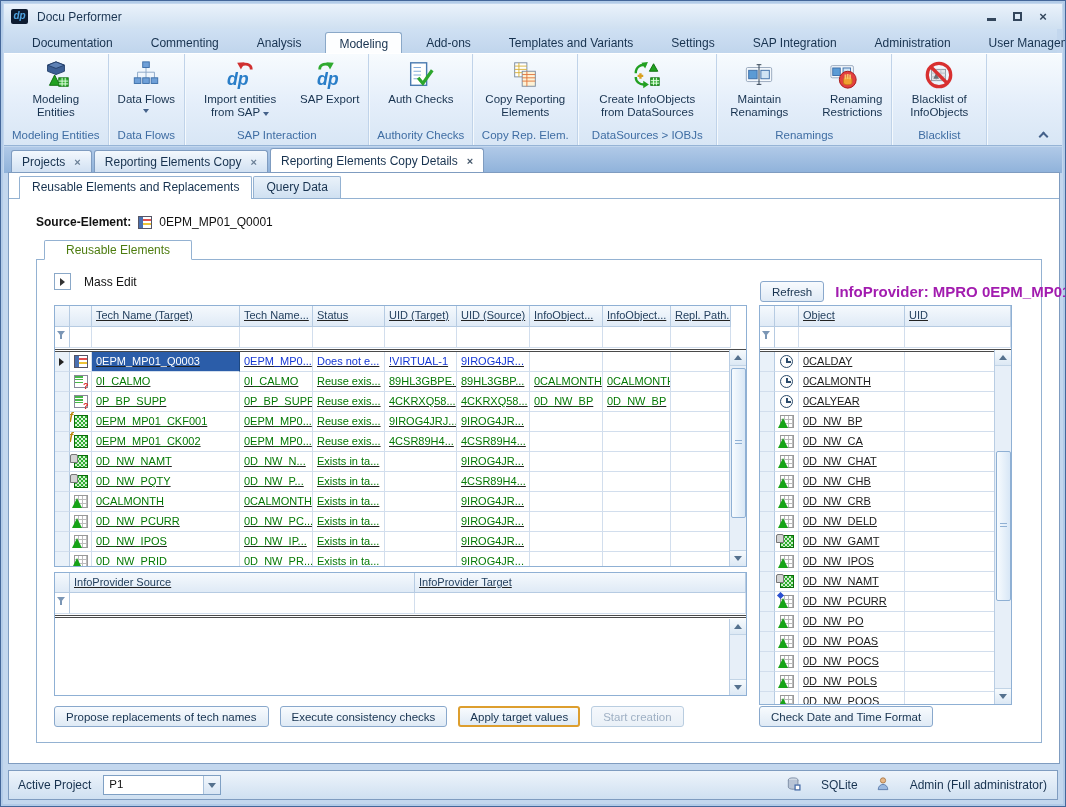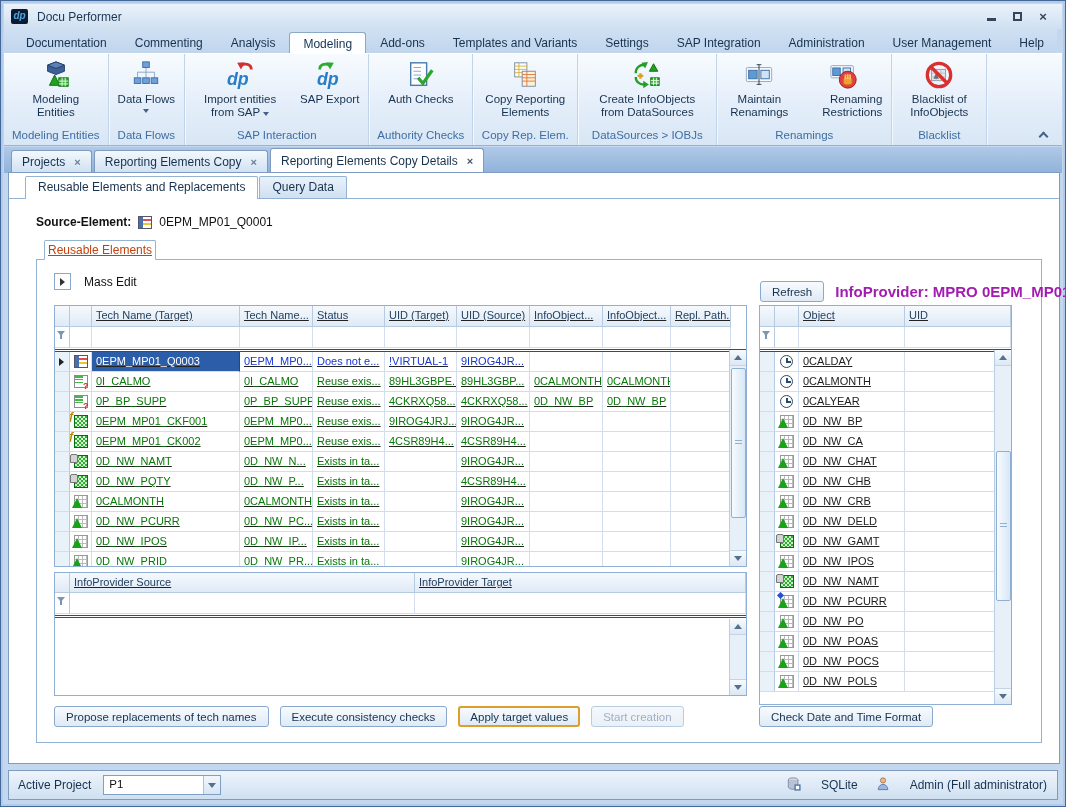--- a/index.html
+++ b/index.html
@@ -13,21 +13,21 @@
   .applogo{width:17px;height:15px;margin:0 9px 0 7px;background:#0d1b30;border-radius:2px;color:#4fa3e0;
     font-style:italic;font-weight:bold;font-size:10px;text-align:center;line-height:14px;}
   .winbtns{margin-left:auto;display:flex;gap:8px;margin-right:10px;}
   .winbtn{width:18px;height:14px;display:flex;align-items:center;justify-content:center;color:#33465c;cursor:pointer;}
   .glyph-min{width:9px;height:3px;background:#33465c;margin-top:6px;}
   .glyph-max{width:9px;height:9px;border:2px solid #33465c;}
   .glyph-close{font-size:13px;font-weight:bold;line-height:10px;}
 
   
   .menubar{position:absolute;left:3px;top:28px;right:8px;height:24px;display:flex;align-items:flex-end;
-    background:linear-gradient(#cfe0f3,#c0d5ec);padding-left:8px;}
+    background:linear-gradient(#cfe0f3,#c0d5ec);padding-left:14px;gap:10px;}
   .mitem{height:22px;line-height:22px;padding:0 13px;font-size:12px;color:#173least;color:#17324f;cursor:pointer;
     border:1px solid transparent;border-bottom:none;border-radius:3px 3px 0 0;white-space:nowrap;}
   .mitem.active{background:#fdfeff;border-color:#8aa8c8;position:relative;top:1px;}
 
   
   .ribbon{position:absolute;left:3px;top:52px;right:3px;height:93px;
     background:linear-gradient(#f7fbfe,#e4eefa 55%,#d8e6f5);border-top:1px solid #fff;border-bottom:1px solid #96b4d6;display:flex;}
   .rgroup{display:flex;flex-direction:column;border-right:1px solid #c0d3e9;box-shadow:1px 0 0 #f4f9fd;padding:3px 4px 0 4px;}
   .rbtns{flex:1;display:flex;align-items:flex-start;justify-content:center;gap:4px;}
   .rbtn{display:flex;flex-direction:column;align-items:center;padding:2px 5px;border-radius:3px;cursor:pointer;text-align:center;}
@@ -46,31 +46,31 @@
   .dtab{height:23px;display:flex;align-items:center;gap:9px;padding:0 10px;font-size:12px;color:#17324f;
     background:linear-gradient(#f3f8fd,#d0e0f2);border:1px solid #7f9cc0;border-bottom:none;border-radius:3px 3px 0 0;
     margin-right:2px;cursor:pointer;white-space:nowrap;}
   .dtab.active{background:#fff;height:25px;font-size:12px;}
   .tabx{font-size:11px;font-weight:bold;color:#6a7f96;cursor:pointer;line-height:10px;}
   .dtab.active .tabx{color:#44576b;}
 
   
   .content{position:absolute;left:7px;top:171px;width:1052px;height:592px;background:#fff;border:1px solid #7f9cc0;}
   .pagetabs{position:absolute;left:0;top:3px;right:0;height:23px;border-bottom:1px solid #94b2d2;display:flex;
-    align-items:flex-end;padding-left:16px;}
+    align-items:flex-end;padding-left:10px;}
   .ptab{height:22px;line-height:20px;padding:0 12px;font-size:12px;color:#17324f;cursor:pointer;
     border:1px solid #94b2d2;border-bottom:none;border-radius:2px 2px 0 0;background:linear-gradient(#eaf2fa,#cfe0f1);margin-right:1px;white-space:nowrap;}
   .ptab.active{background:#fff;position:relative;top:1px;height:23px;}
 
   .source-row{position:absolute;left:27px;top:42px;display:flex;align-items:center;gap:7px;font-size:12px;color:#111;}
   .source-label{font-weight:bold;}
 
   .groupbox{position:absolute;left:27px;top:86px;width:1006px;height:484px;border:1px solid #94b2d2;}
   .grouptab{position:absolute;left:7px;top:-20px;height:20px;line-height:19px;background:#fff;border:1px solid #94b2d2;
-    border-bottom:1px solid #fff;border-radius:2px 2px 0 0;padding:0 3px;font-size:12px;color:#c2410c;text-decoration:underline;}
+    border-bottom:1px solid #fff;border-radius:2px 2px 0 0;padding:0 21px;font-size:12px;color:#4d7c0f;}
 
   .massedit{position:absolute;left:17px;top:13px;display:flex;align-items:center;gap:13px;font-size:12px;color:#111;}
   .expander{width:17px;height:17px;border:1px solid #8aa8c8;background:#fff;display:flex;align-items:center;justify-content:center;cursor:pointer;}
   .expander::before{content:"";border-top:4px solid transparent;border-bottom:4px solid transparent;border-left:5px solid #333;}
 
   
   .grid{position:absolute;background:#fff;border:1px solid #8fb0d4;overflow:hidden;font-size:11px;color:#222;text-decoration:underline;}
   .grow{display:flex;height:20px;}
   .ghead .c{background:linear-gradient(#f5f9fd,#dfeaf6);border-right:1px solid #b6cbe2;border-bottom:1px solid #b6cbe2;
     color:#25415f;height:21px;}
@@ -816,20 +816,28 @@
 
             <div class="grow row">
               <div class="c w0 cind"></div>
               <div class="c w1 cico">
                 <span class="ico i-char"></span>
               </div>
               <div class="c w2">0D_NW_POLS</div>
               <div class="c w3" style="flex:1;"></div>
             </div>
 
+            <div class="grow row">
+              <div class="c w0 cind"></div>
+              <div class="c w1 cico">
+                <span class="ico i-char"></span>
+              </div>
+              <div class="c w2">0D_NW_POOS</div>
+              <div class="c w3" style="flex:1;"></div>
+            </div>
           </div>
         <div class="vscroll">
           <span class="sbtn">
               <span class="arr-up"></span>
             </span>
           <span class="thumb" style="height:150px;margin-top:85px;"></span>
           <span class="sbtn b">
               <span class="arr-dn"></span>
             </span>
         </div>

